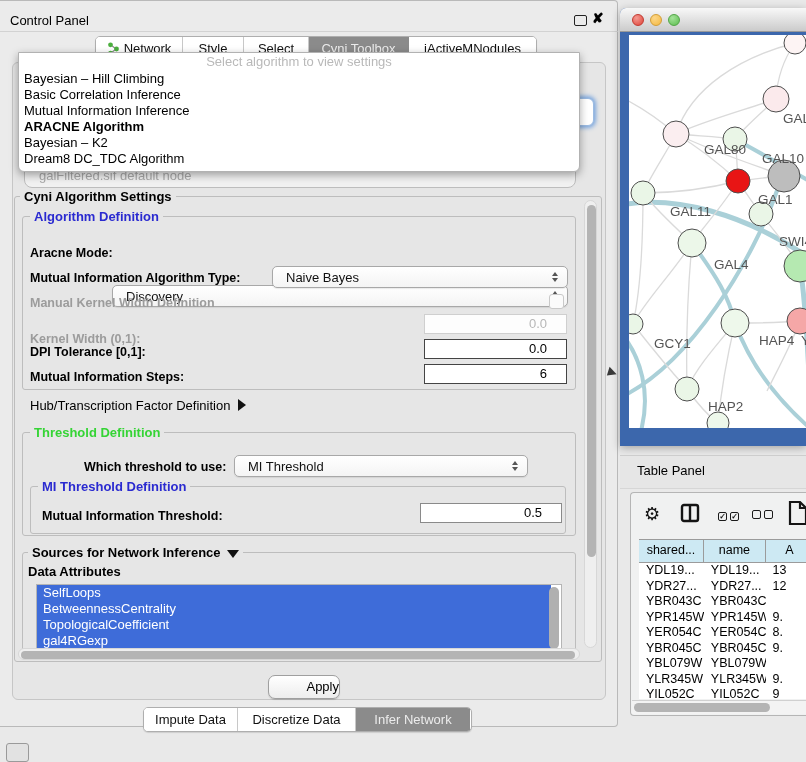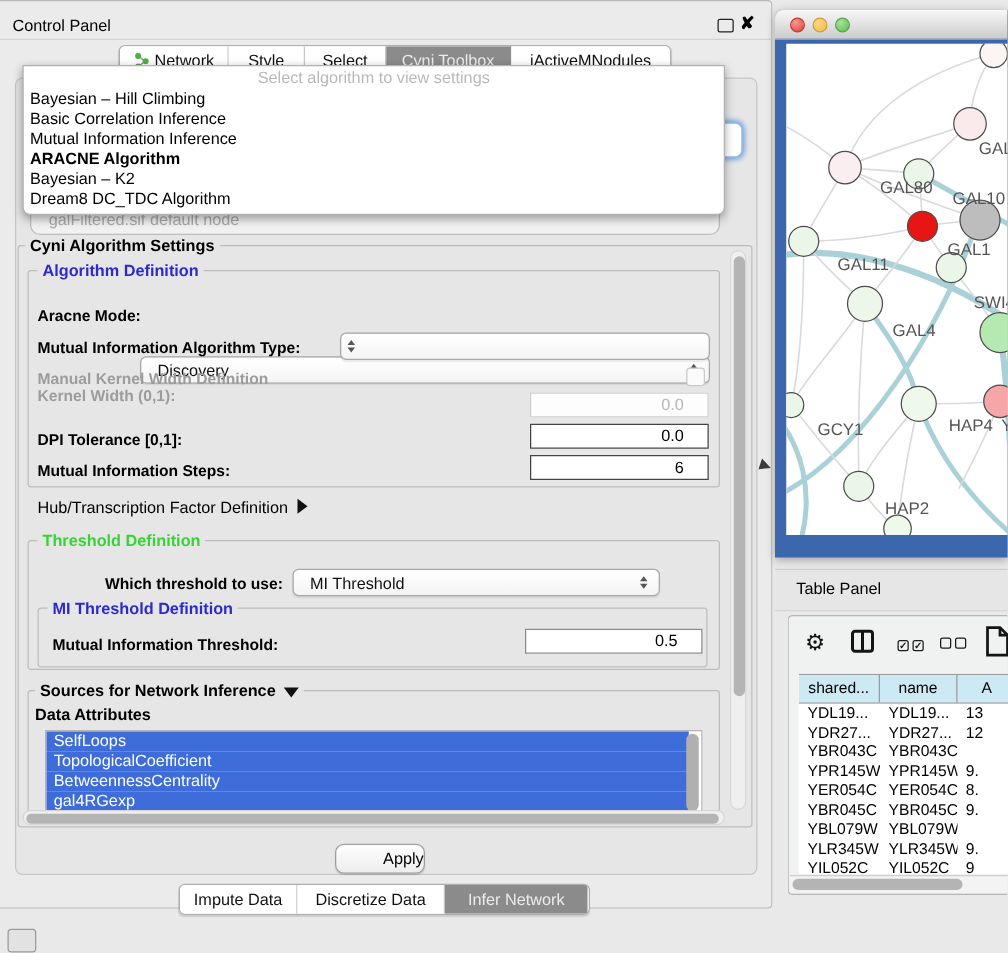--- a/index.html
+++ b/index.html
@@ -175,30 +175,31 @@
 <div class="abs combo" style="left:112px;top:241px;width:456px;height:22px;margin-top:44px;">
   <span class="cbt">Discovery</span>
   <span class="stp">
       <i class="up"></i>
       <i class="dn"></i>
     </span>
 </div>
 
 <div class="abs lbl" style="left:30px;top:271px;">Mutual Information Algorithm Type:</div>
 <div class="abs combo" style="left:272px;top:266px;width:296px;height:22px;">
+  <span class="cbt">Naive Bayes</span>
   <span class="stp">
       <i class="up"></i>
       <i class="dn"></i>
     </span>
 </div>
 
 <div class="abs lbl dis" style="left:30px;top:296px;">Manual Kernel Width Definition</div>
 <div class="abs chk" style="left:549px;top:294px;"></div>
 
-<div class="abs lbl dis" style="left:30px;top:310px;">Kernel Width (0,1):</div>
+<div class="abs lbl dis" style="left:30px;top:332px;">Kernel Width (0,1):</div>
 <div class="abs field dis" style="left:424px;top:314px;width:143px;height:20px;">0.0</div>
 
 <div class="abs lbl" style="left:30px;top:345px;">DPI Tolerance [0,1]:</div>
 <div class="abs field" style="left:424px;top:339px;width:143px;height:20px;">0.0</div>
 
 <div class="abs lbl" style="left:30px;top:370px;">Mutual Information Steps:</div>
 <div class="abs field" style="left:424px;top:364px;width:143px;height:20px;">6</div>
 
 <div class="abs" style="left:30px;top:398px;font-size:13px;z-index:8;">
   <span>Hub/Transcription Factor Definition</span><span class="tri-r"></span>
@@ -222,22 +223,22 @@
 <div class="abs field" style="left:420px;top:503px;width:142px;height:20px;border-width:1px;border-color:#8a8a8a;">0.5</div>
 
 <div class="abs fs" style="left:22px;top:552px;width:554px;height:106px;"></div>
 <div class="abs legend" style="left:28px;top:546px;">
   <span>Sources for Network Inference</span><span class="tri-d"></span>
 </div>
 <div class="abs lbl" style="left:28px;top:564px;font-size:13px;">Data Attributes</div>
 <div class="abs" id="attr-list">
 
 <div class="attr-item">SelfLoops</div>
+    <div class="attr-item">BetweennessCentrality</div>
     <div class="attr-item">TopologicalCoefficient</div>
-    <div class="attr-item">BetweennessCentrality</div>
     <div class="attr-item">gal4RGexp</div>
     <div id="attr-sb"></div>
   </div>
 
 <div class="abs" id="apply">Apply</div>
 
 <div class="abs segbar" id="bottom-tabs">
     <div class="seg" style="width: 94px;">
       <span>Impute Data</span>
     </div>

